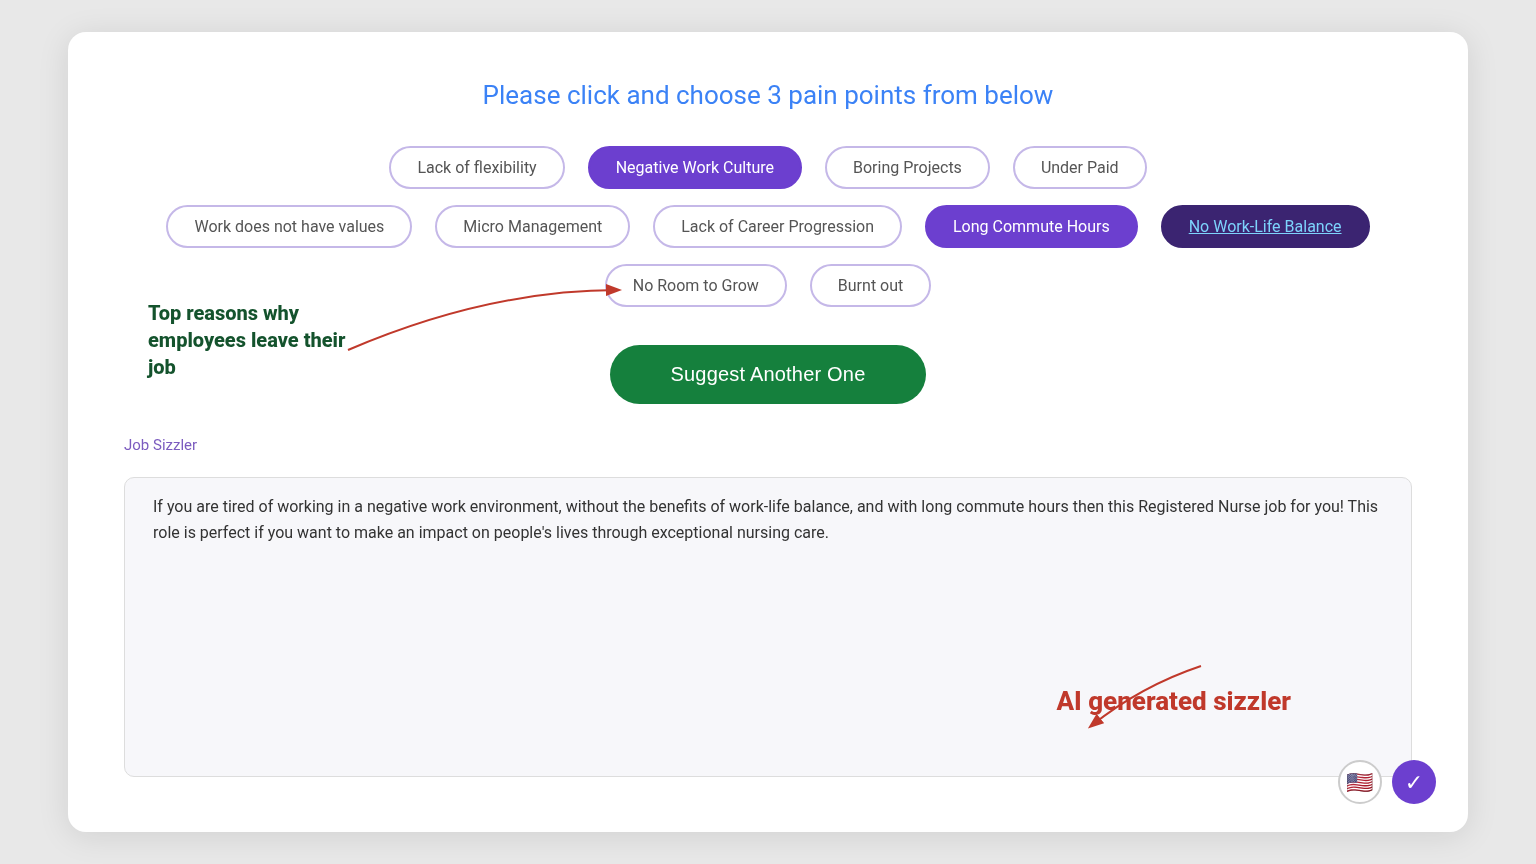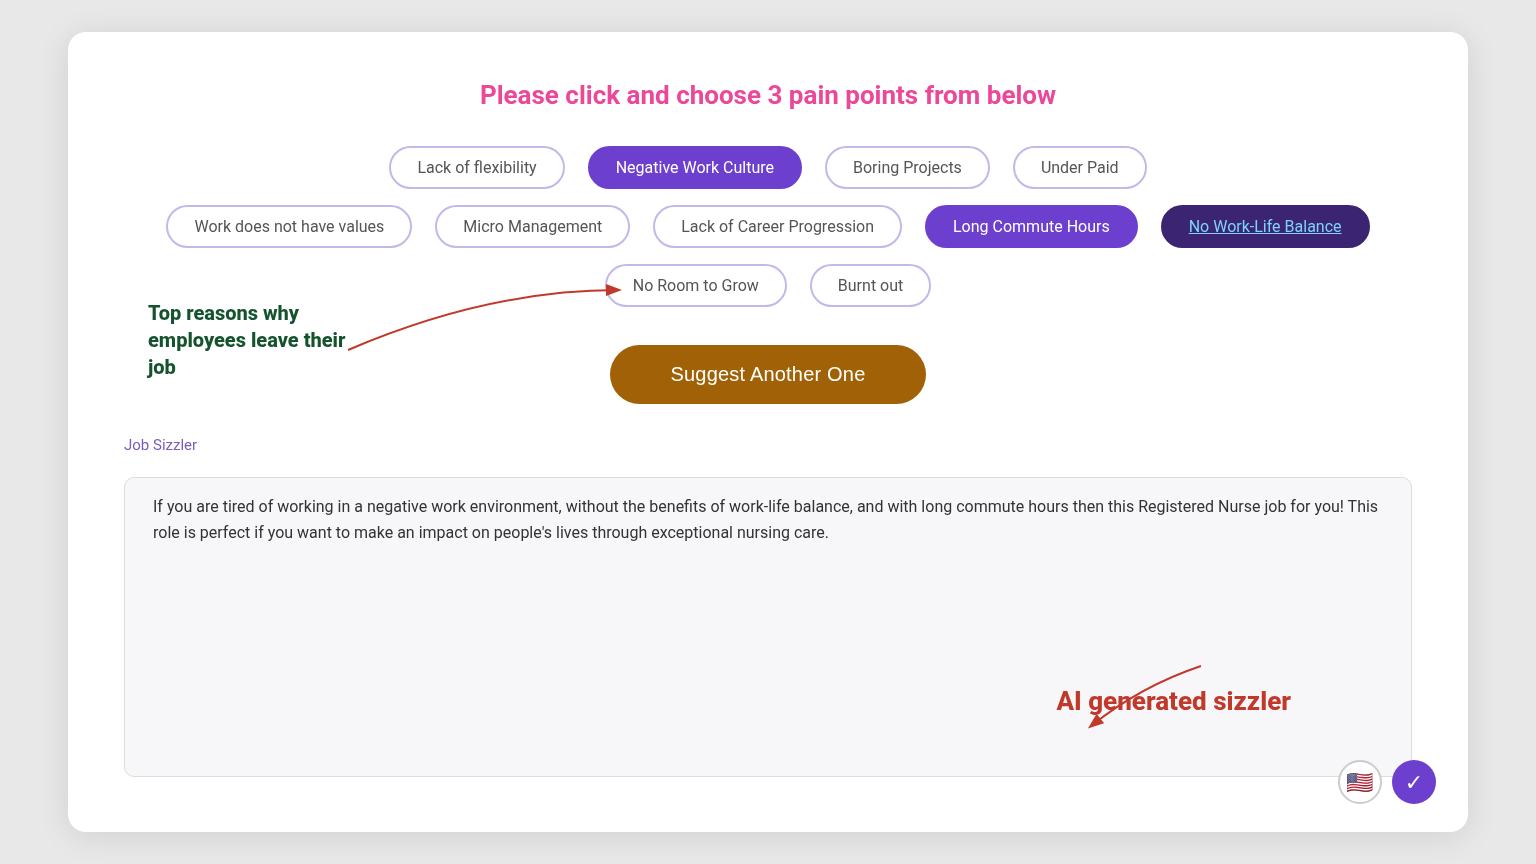--- a/index.html
+++ b/index.html
@@ -15,23 +15,23 @@
       background: #fff;
       border-radius: 18px;
       box-shadow: 0 4px 32px rgba(0,0,0,0.10);
       width: 1400px;
       min-height: 800px;
       padding: 48px 56px 40px 56px;
       position: relative;
     }
     .page-title {
       text-align: center;
-      color: #ec4899;
+      color: #3b82f6;
       font-size: 26px;
-      font-weight: 700;
+      font-weight: 400;
       margin-bottom: 36px;
     }
     .chips-area {
       display: flex;
       flex-direction: column;
       align-items: center;
       gap: 16px;
       margin-bottom: 28px;
     }
     .chips-row {
@@ -57,21 +57,21 @@
       border-color: #6c3fcf;
     }
     .chip.selected-dark {
       background: #3b2471;
       color: #7dd3fc;
       border-color: #3b2471;
       text-decoration: underline;
     }
     .suggest-btn {
       display: inline-block;
-      background: #a16207;
+      background: #15803d;
       color: #fff;
       border: none;
       border-radius: 50px;
       padding: 18px 60px;
       font-size: 20px;
       font-weight: 500;
       cursor: pointer;
       margin-top: 10px;
       letter-spacing: 0.01em;
     }

